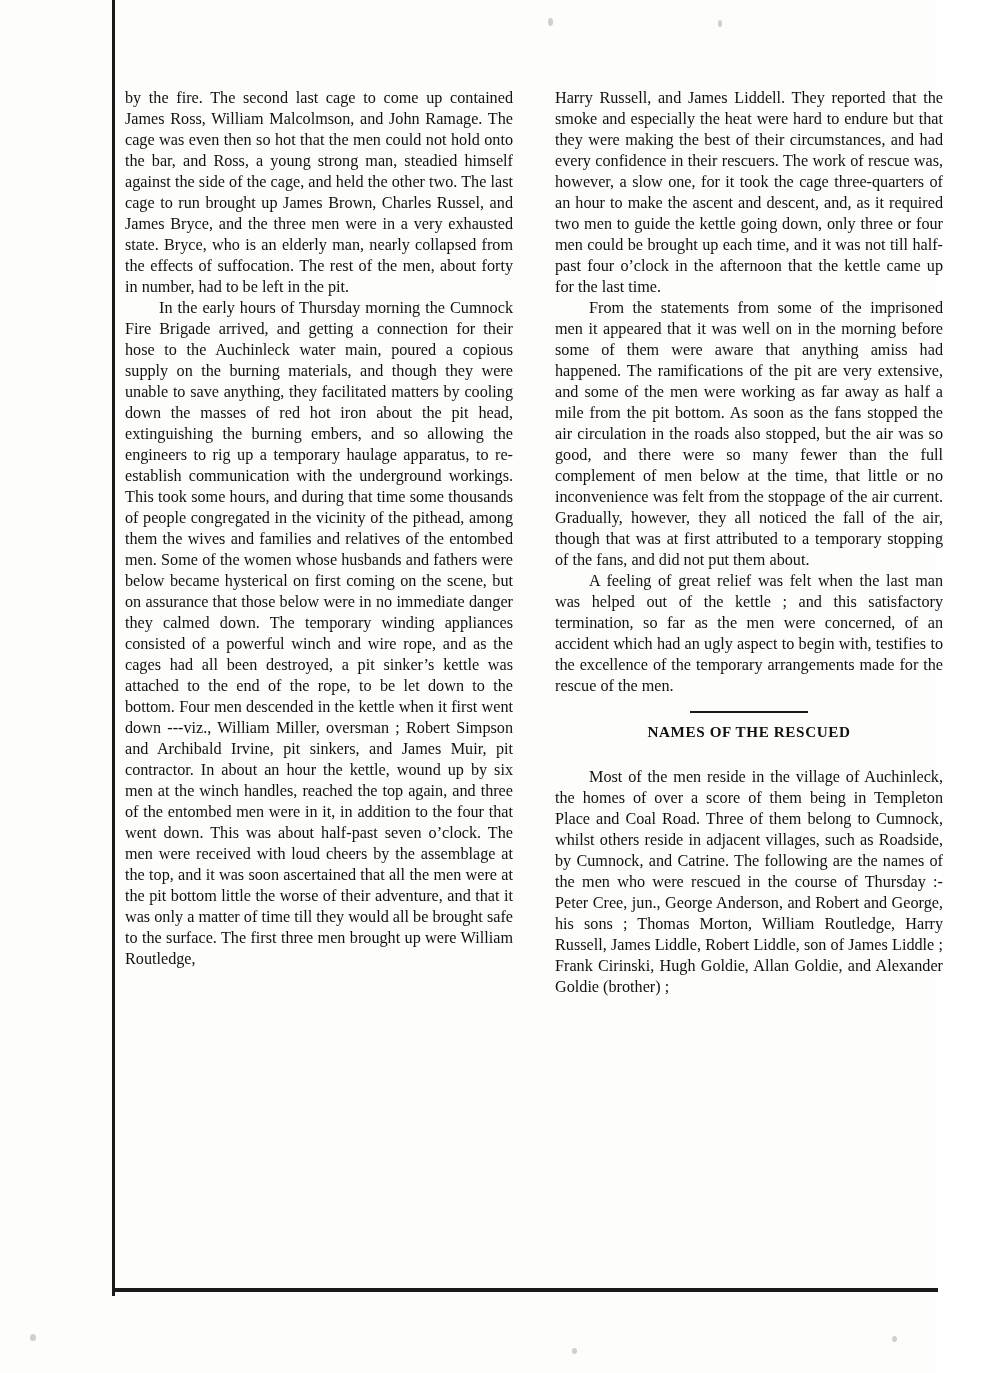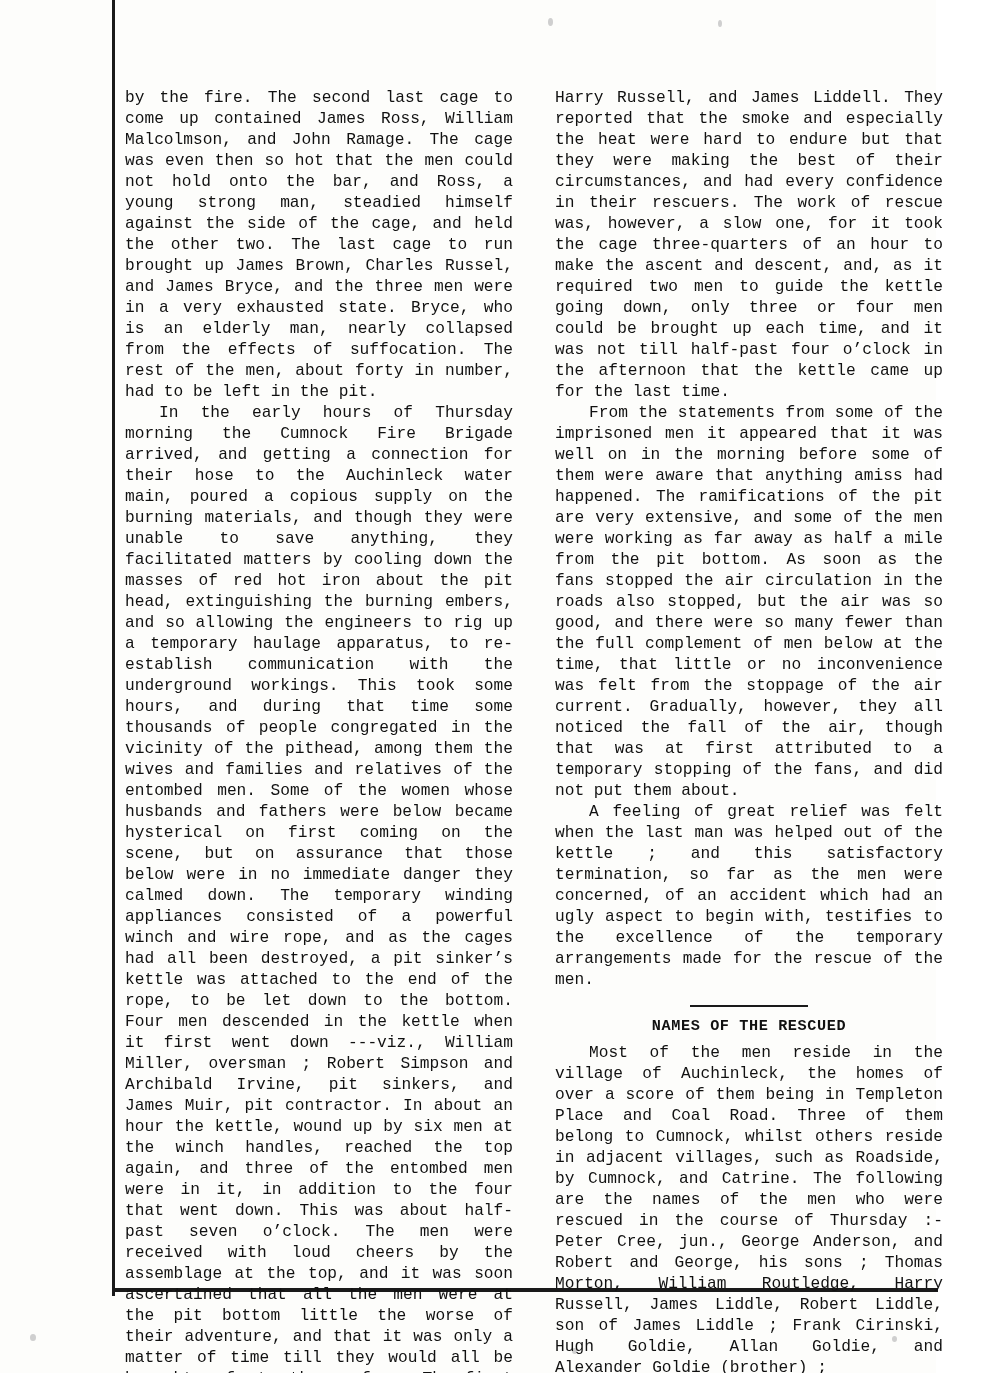--- a/index.html
+++ b/index.html
@@ -14,21 +14,20 @@
     font-family: "Liberation Serif", serif;
     color: #111;
     overflow: hidden;
   }
   .page {
     position: absolute;
     left: 0; top: 0;
     width: 936px;
     height: 1373px;
     background: #fdfdfb;
-    font-family: Liberation Mono, monospace;
   }
   
   .left-rule {
     position: absolute;
     left: 112px;
     top: 0;
     width: 3px;
     height: 1296px;
     background: #1a1a1a;
   }
@@ -67,21 +66,21 @@
     width: 118px;
     height: 2px;
     background: #1a1a1a;
     margin: 14px auto 10px auto;
   }
   .heading {
     text-align: center;
     font-size: 15.2px;
     font-weight: bold;
     letter-spacing: 0.6px;
-    margin: 6px 0 8px 0;
+    margin: 6px 0 26px 0;
   }
   
   .speck {
     position: absolute;
     background: #cfcfcf;
     border-radius: 50%;
   }
 </style>
 </head>
 <body>

